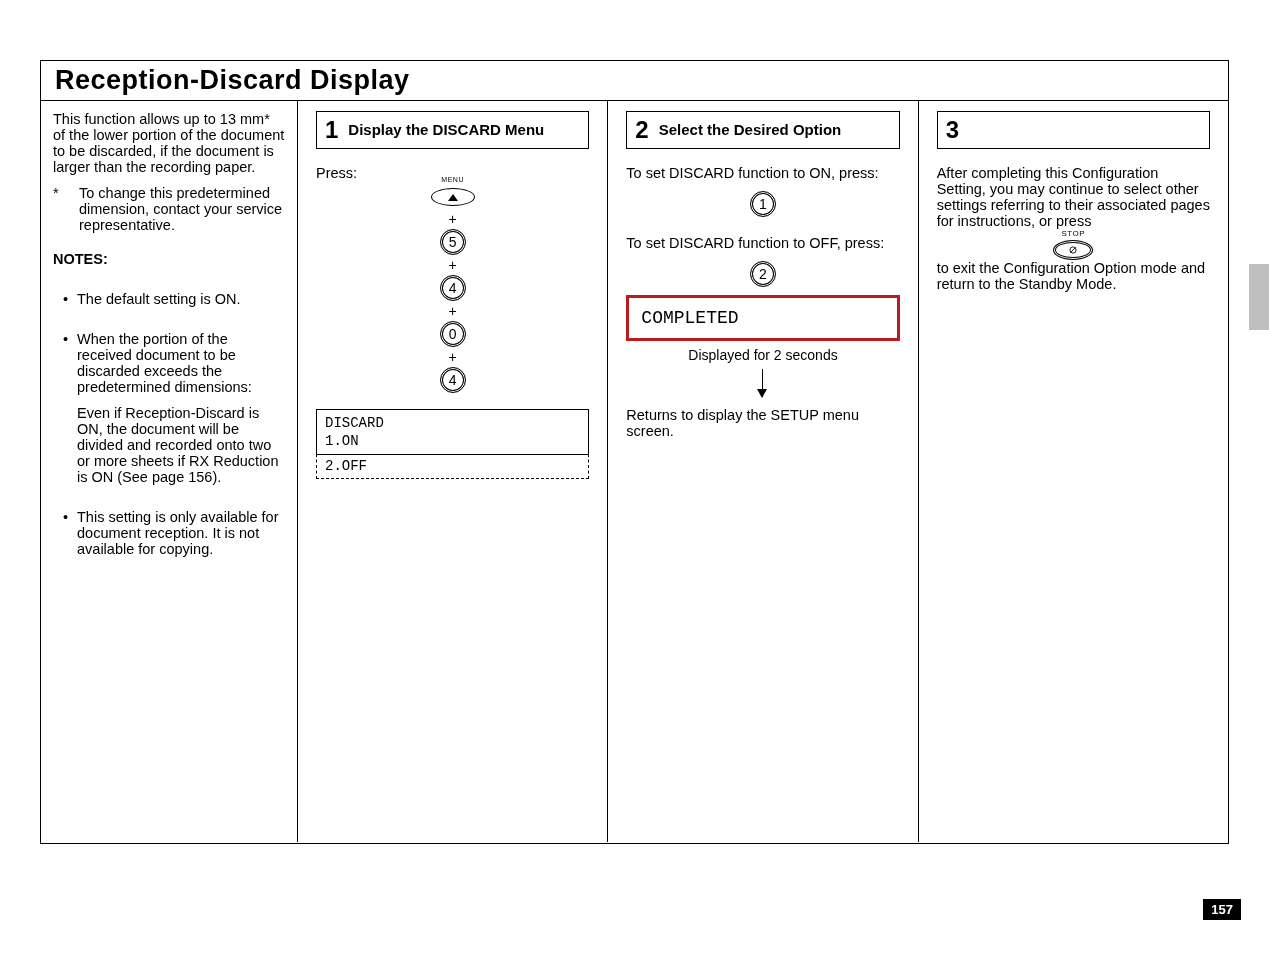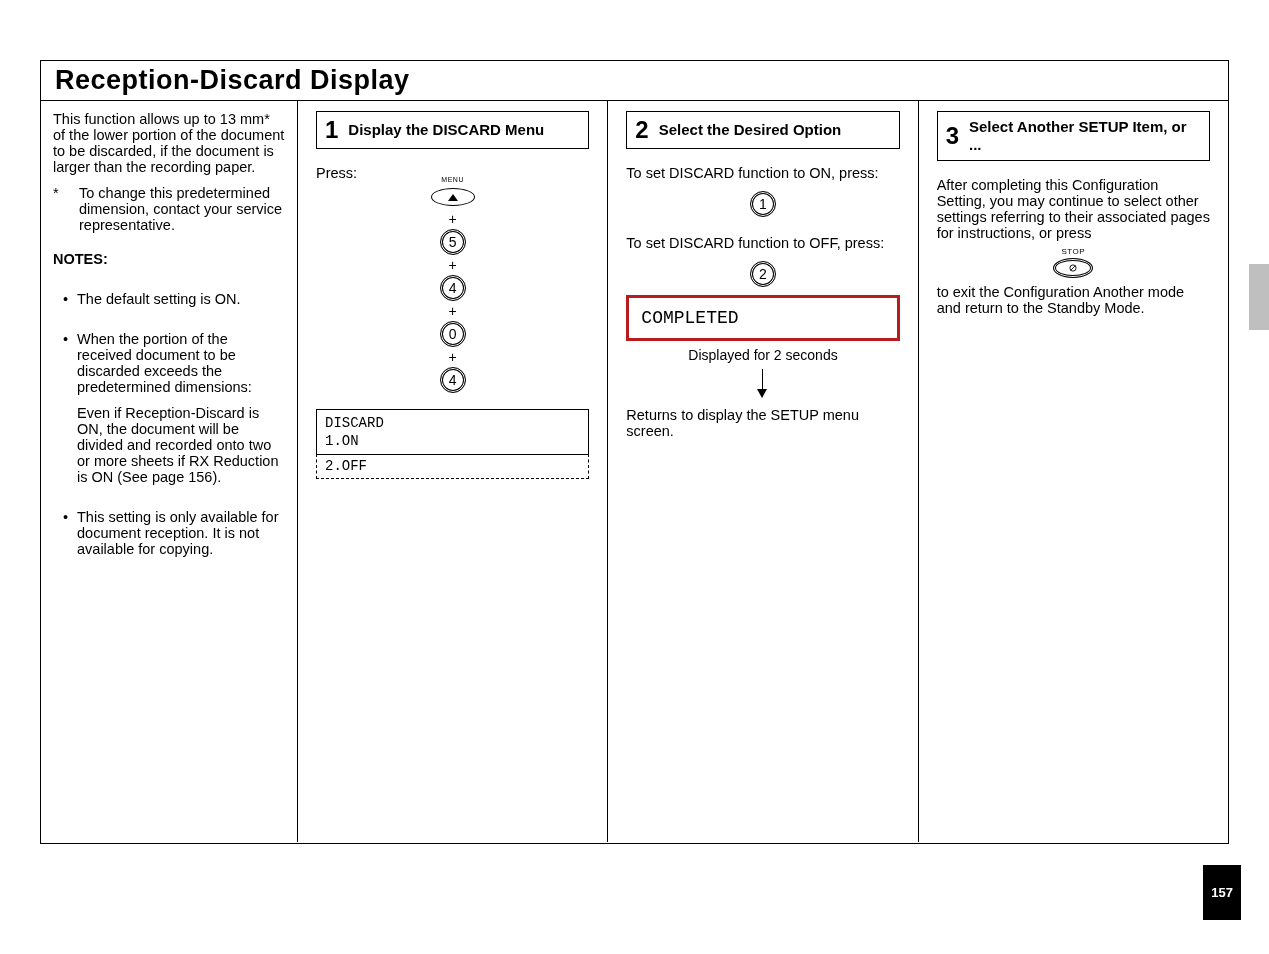--- a/index.html
+++ b/index.html
@@ -115,37 +115,37 @@
   }
   .caption { text-align:center; font-size:14px; margin-bottom:6px;}
   .arrow-down {
     width:1px; height:28px; background:#000; margin:4px auto 0 auto; position:relative;
   }
   .arrow-down::after{
     content:""; position:absolute; bottom:-1px; left:-5px;
     width:0;height:0;border-left:5.5px solid transparent;border-right:5.5px solid transparent;border-top:9px solid #000;
   }
   .block-text { margin-top:10px;}
-  .stop-btn {display:flex;flex-direction:column;align-items:center;margin:6px auto;}
+  .stop-btn {display:flex;flex-direction:column;align-items:center;margin:0 auto;}
   .stop-label{font-size:8px;letter-spacing:0.5px;margin-bottom:2px;}
   .stop-oval{
     width:40px;height:20px;border:1px solid #000;border-radius:50%;
     box-shadow: inset 0 0 0 1px #fff, inset 0 0 0 2px #000;
     display:flex;align-items:center;justify-content:center;
   }
   .stop-oval svg { width:10px;height:10px;}
 
   .side-tab {
     position:absolute; right:0; top:264px;
     width:20px; height:66px; background:#bfbfbf;
   }
   .page-num {
     position:absolute; right:28px; bottom:34px;
     background:#000; color:#fff; font-weight:bold;
-    font-size:13px; padding:20px 8px;
+    font-size:13px; padding:3px 8px;
   }
 </style>
 </head>
 <body>
 
 <div class="page-outer">
   <div class="title-bar">Reception-Discard  Display</div>
 
   <div class="columns">
 
@@ -212,32 +212,31 @@
       </div>
       <div class="mini-lcd">COMPLETED</div>
       <div class="caption">Displayed for 2 seconds</div>
       <div class="arrow-down"></div>
       <p class="block-text">Returns to display the SETUP menu screen.</p>
     </div>
 
     <div class="col-step">
       <div class="step-header">
         <span class="step-num">3</span>
-        <span class="step-title">Select Another SETUP Item, or ...</span>
       </div>
       <p>After completing this Configuration Setting, you may continue to select other settings referring to their associated pages for instructions, or press</p>
       <div class="stop-btn">
         <span class="stop-label">STOP</span>
         <span class="stop-oval">
           <svg viewBox="0 0 16 16">
               <circle cx="8" cy="8" r="5" fill="none" stroke="#000" stroke-width="1.4"></circle>
               <line x1="4" y1="12" x2="12" y2="4" stroke="#000" stroke-width="1.4"></line>
             </svg>
         </span>
       </div>
-      <p>to exit the Configuration Another mode and return to the Standby Mode.</p>
+      <p>to exit the Configuration Option mode and return to the Standby Mode.</p>
     </div>
 
   </div>
 </div>
 
 <div class="side-tab"></div>
 <div class="page-num">157</div>
 
 </body></html>

